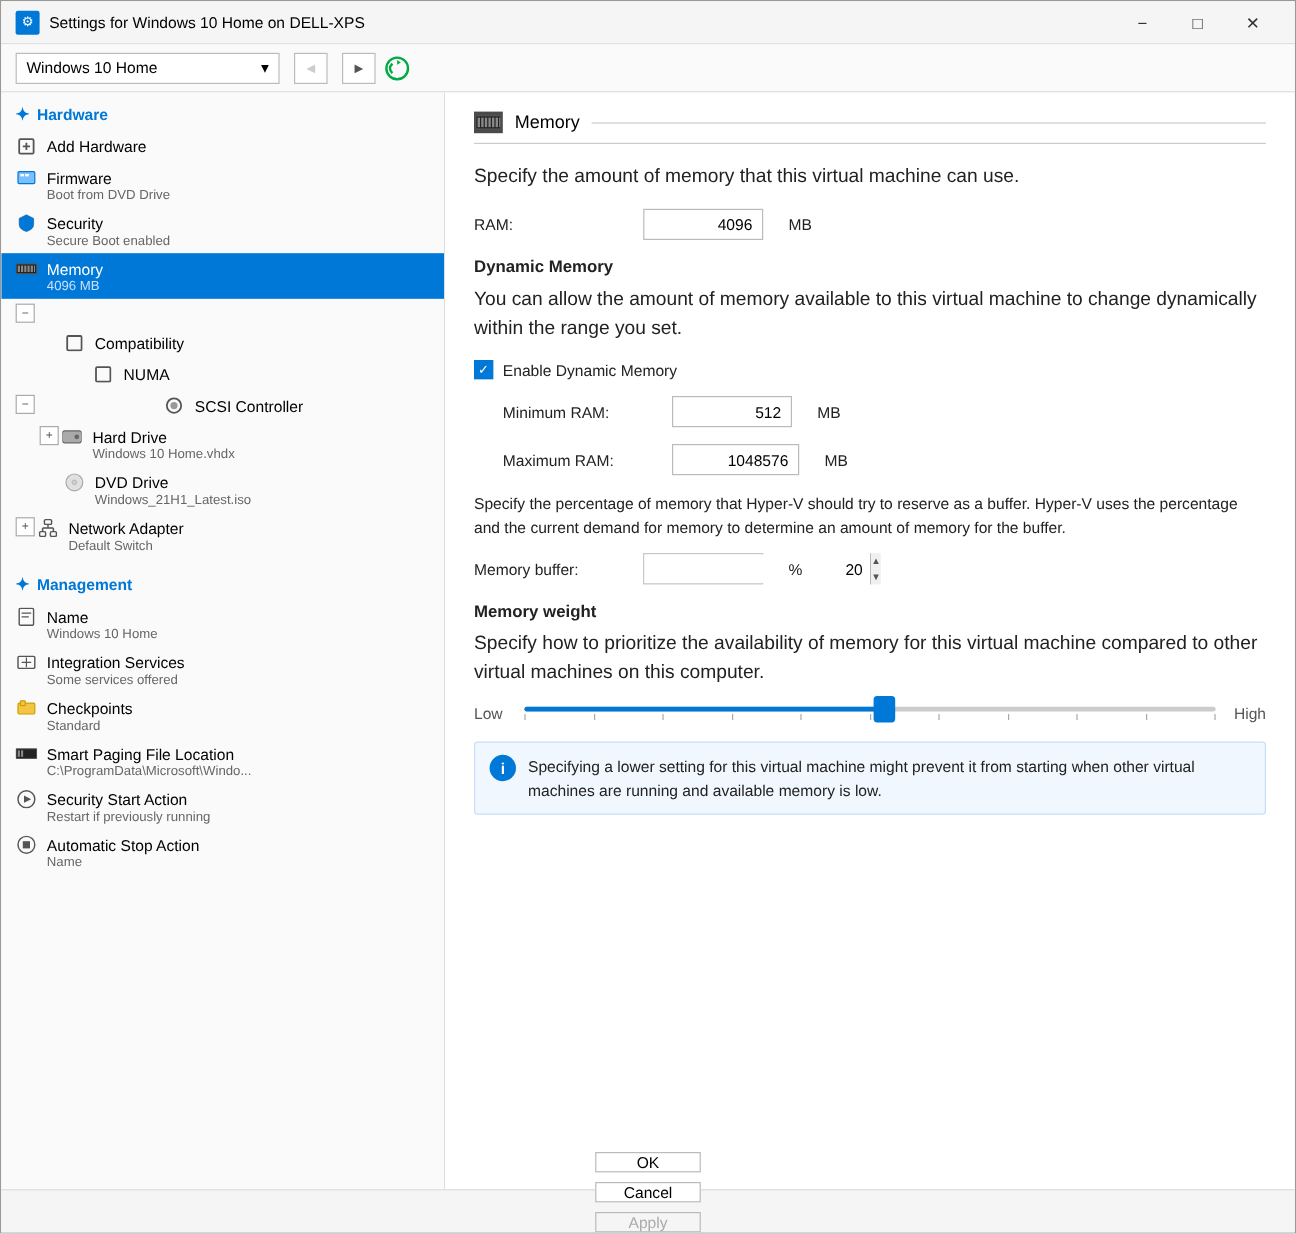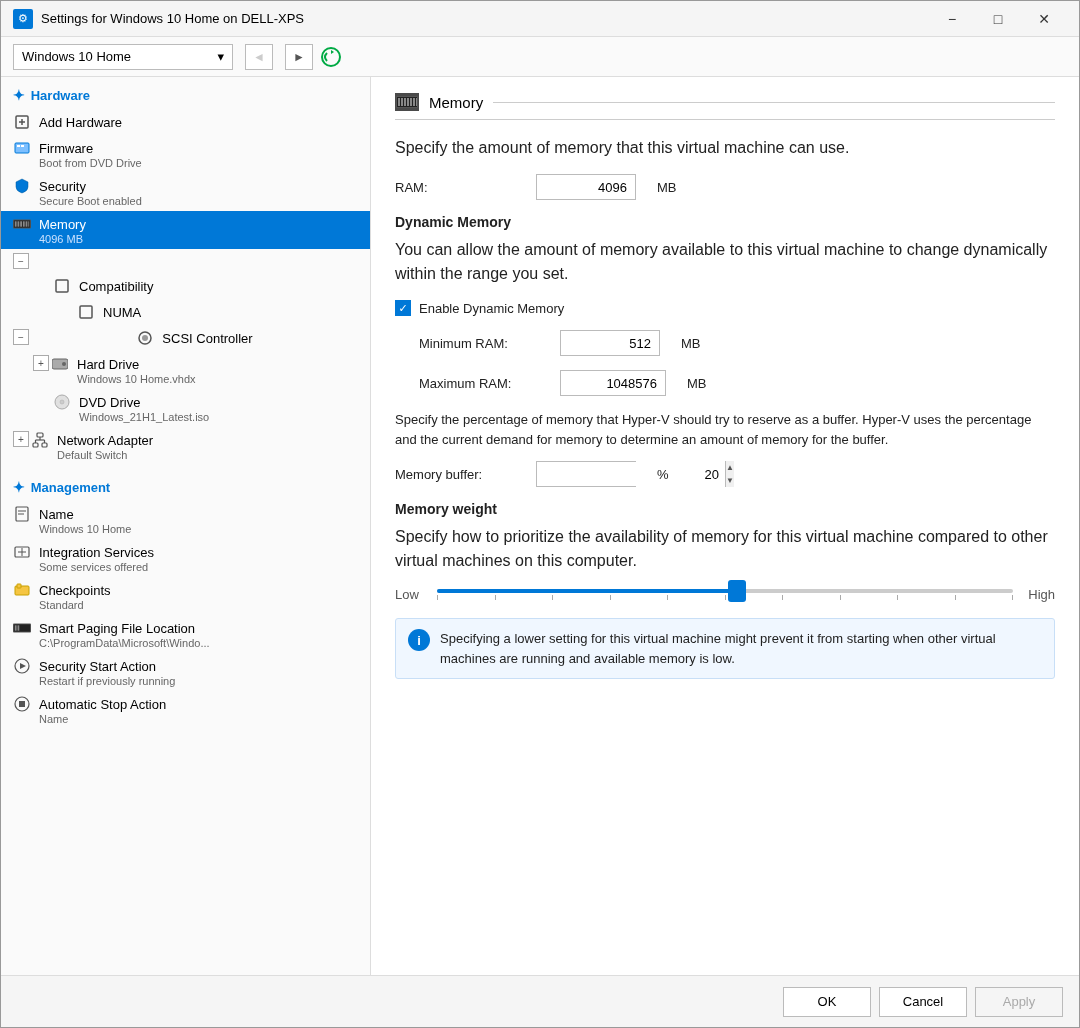--- a/index.html
+++ b/index.html
@@ -400,26 +400,27 @@
     .info-text {
       font-size: 13px;
       color: #222;
       line-height: 1.5;
     }
 
     
     .footer {
       border-top: 1px solid #ddd;
       background: #f5f5f5;
-      height: 52px;
+      height: 36px;
       display: flex;
       align-items: center;
       justify-content: flex-end;
       padding: 0 16px;
       gap: 8px;
+      flex-direction: column;
     }
     .footer-btn {
       min-width: 88px;
       height: 30px;
       border: 1px solid #bbb;
       background: white;
       cursor: pointer;
       font-size: 13px;
       padding: 0 20px;
     }

